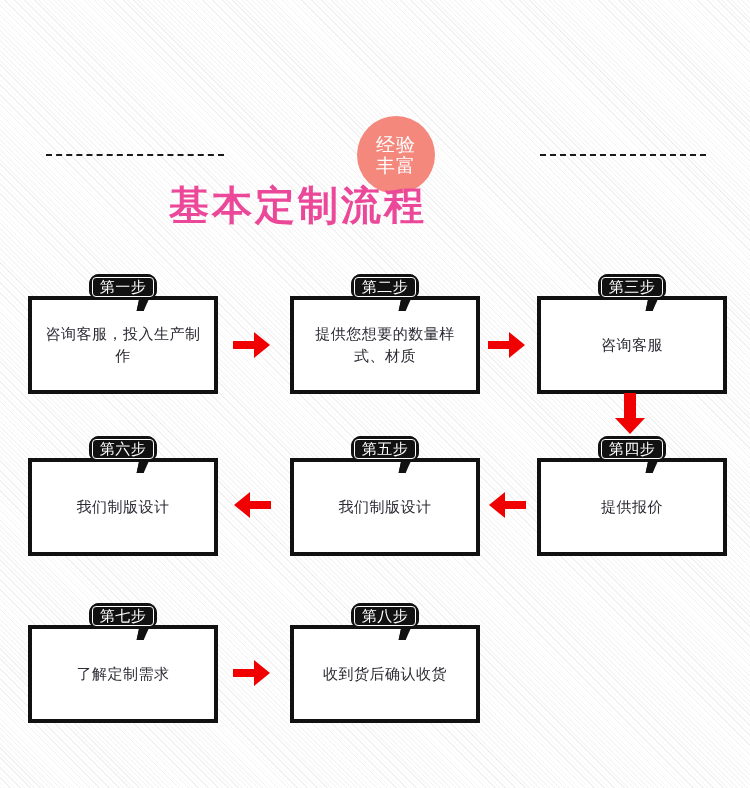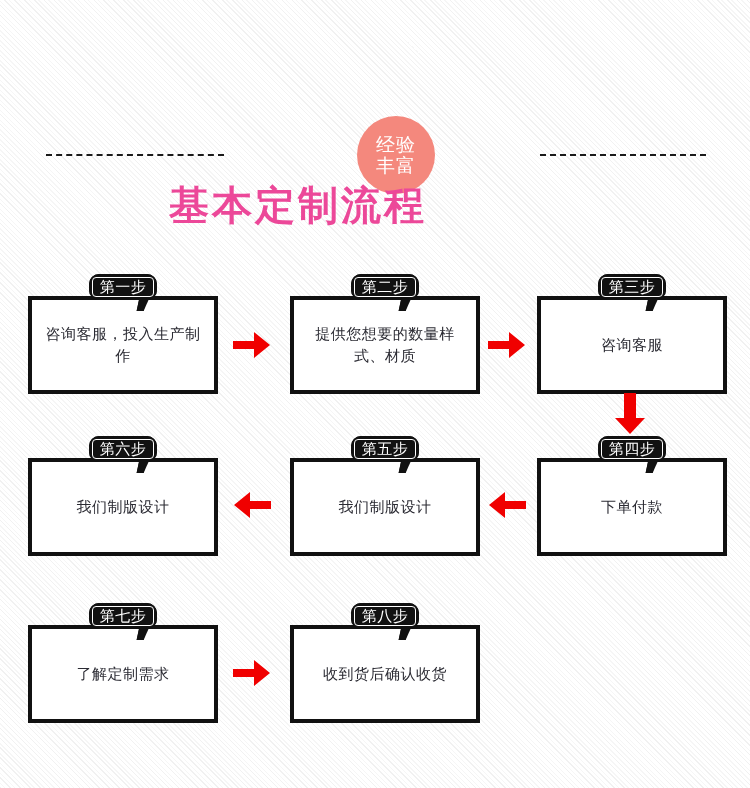--- a/index.html
+++ b/index.html
@@ -213,21 +213,21 @@
     <div class="step-box">
       <div class="step-text">咨询客服</div>
     </div>
     <div class="step-badge">
       <span class="step-badge-label">第三步</span>
     </div>
   </div>
 
   <div class="step r2 col3">
     <div class="step-box">
-      <div class="step-text">下单付款</div>
+      <div class="step-text">提供报价</div>
     </div>
     <div class="step-badge">
       <span class="step-badge-label">第四步</span>
     </div>
   </div>
 
   <div class="step r2 col2">
     <div class="step-box">
       <div class="step-text">我们制版设计</div>
     </div>

